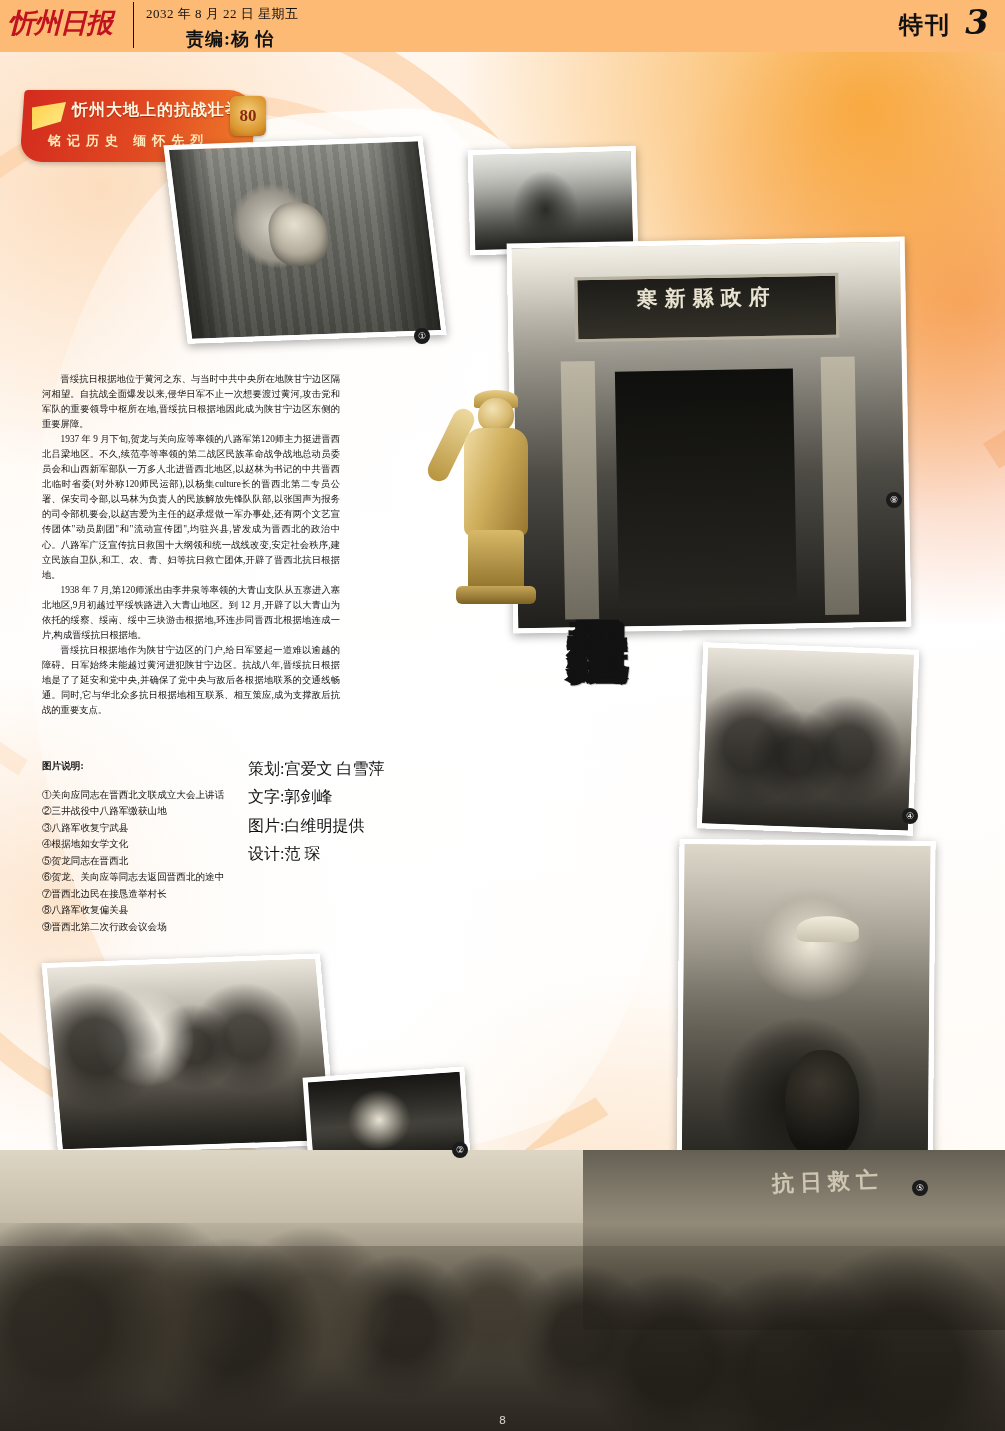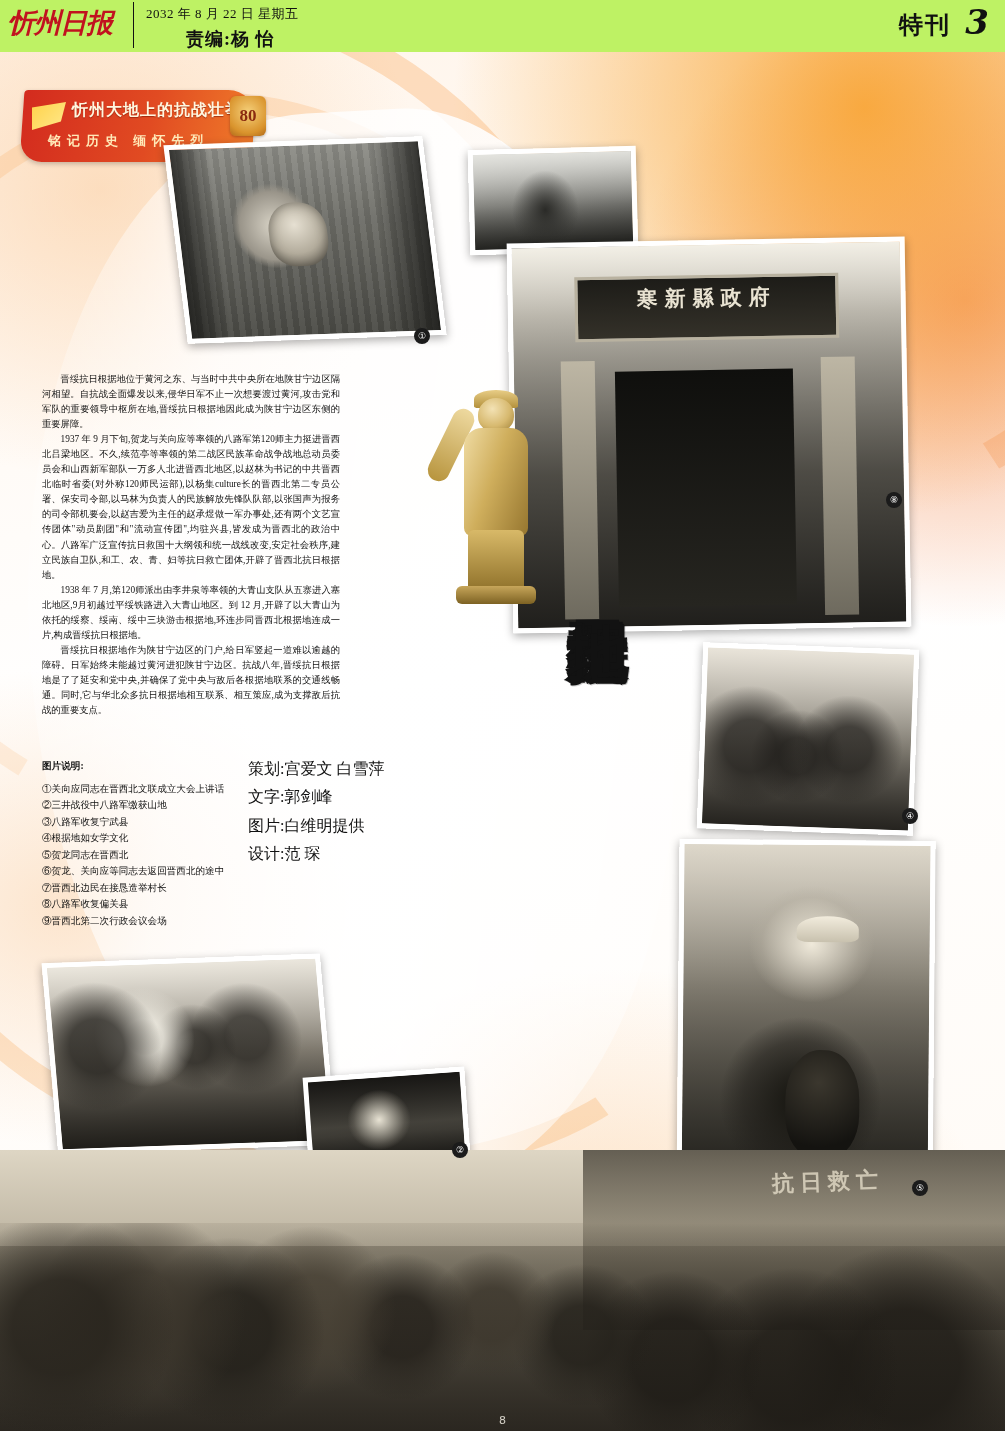--- a/index.html
+++ b/index.html
@@ -13,21 +13,21 @@
     font-family: "Liberation Serif", "DejaVu Serif", serif;
     overflow: hidden;
     position: relative;
   }
 
   
   .masthead {
     position: absolute;
     left: 0; top: 0;
     width: 1005px; height: 52px;
-    background: #bef264;
+    background: #fdba74;
     border-bottom: 2px solid #0c4a6e;
   }
   .logo {
     position: absolute;
     left: 8px; top: 6px;
     width: 118px; height: 34px;
     color: #c1121f;
     font-family: "DejaVu Serif", serif;
     font-weight: bold;
     font-size: 27px;
@@ -407,21 +407,21 @@
 
   
   .captions {
     position: absolute;
     left: 42px; top: 706px;
     width: 250px;
     font-size: 9.6px;
     line-height: 1.72;
     color: #111;
   }
-  .captions .cap-title { font-weight: bold; margin-bottom: 6px; }
+  .captions .cap-title { font-weight: bold; margin-bottom: 12px; }
   .captions div { white-space: nowrap; }
 
   .credits {
     position: absolute;
     left: 248px; top: 703px;
     width: 190px;
     font-size: 16px;
     line-height: 1.78;
     color: #111;
   }

